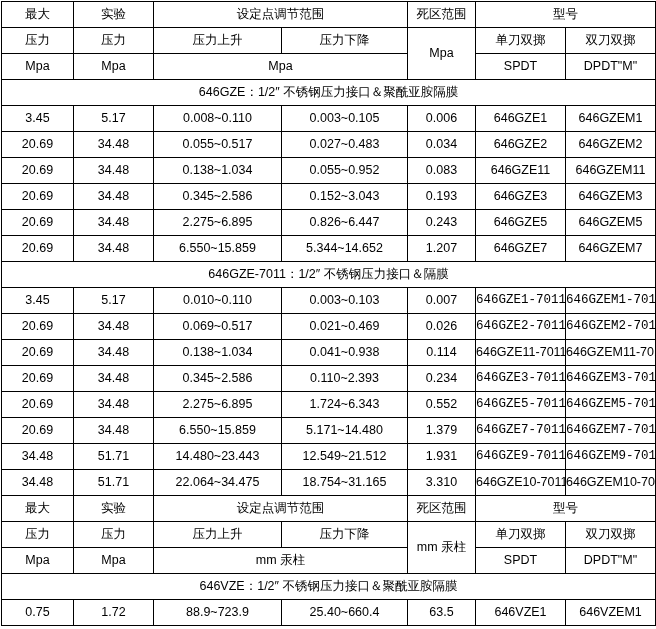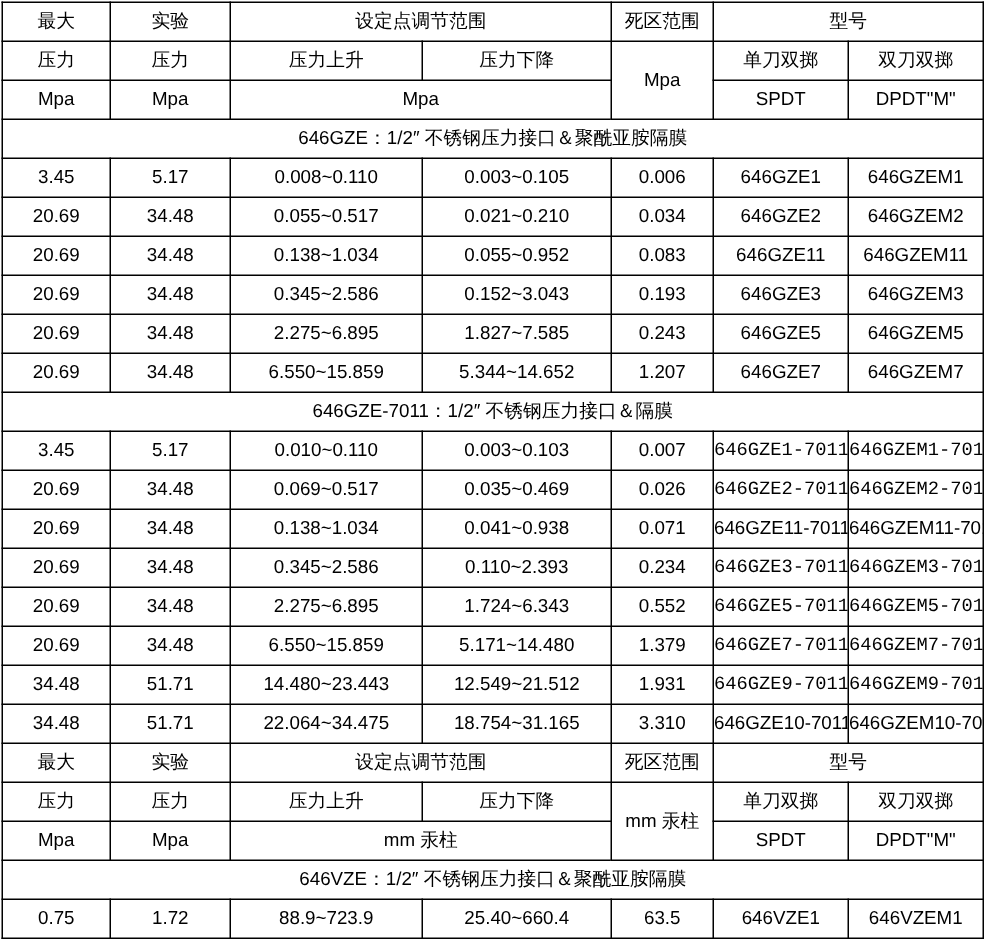--- a/index.html
+++ b/index.html
@@ -101,21 +101,21 @@
         <td>0.008~0.110</td>
         <td>0.003~0.105</td>
         <td>0.006</td>
         <td>646GZE1</td>
         <td>646GZEM1</td>
       </tr>
       <tr>
         <td>20.69</td>
         <td>34.48</td>
         <td>0.055~0.517</td>
-        <td>0.021~0.210</td>
+        <td>0.027~0.483</td>
         <td>0.034</td>
         <td>646GZE2</td>
         <td>646GZEM2</td>
       </tr>
       <tr>
         <td>20.69</td>
         <td>34.48</td>
         <td>0.138~1.034</td>
         <td>0.055~0.952</td>
         <td>0.083</td>
@@ -128,21 +128,21 @@
         <td>0.345~2.586</td>
         <td>0.152~3.043</td>
         <td>0.193</td>
         <td>646GZE3</td>
         <td>646GZEM3</td>
       </tr>
       <tr>
         <td>20.69</td>
         <td>34.48</td>
         <td>2.275~6.895</td>
-        <td>1.827~7.585</td>
+        <td>0.826~6.447</td>
         <td>0.243</td>
         <td>646GZE5</td>
         <td>646GZEM5</td>
       </tr>
       <tr>
         <td>20.69</td>
         <td>34.48</td>
         <td>6.550~15.859</td>
         <td>5.344~14.652</td>
         <td>1.207</td>
@@ -159,31 +159,31 @@
         <td>0.010~0.110</td>
         <td>0.003~0.103</td>
         <td>0.007</td>
         <td class="small">646GZE1-7011</td>
         <td class="small">646GZEM1-7011</td>
       </tr>
       <tr>
         <td>20.69</td>
         <td>34.48</td>
         <td>0.069~0.517</td>
-        <td>0.035~0.469</td>
+        <td>0.021~0.469</td>
         <td>0.026</td>
         <td class="small">646GZE2-7011</td>
         <td class="small">646GZEM2-7011</td>
       </tr>
       <tr>
         <td>20.69</td>
         <td>34.48</td>
         <td>0.138~1.034</td>
         <td>0.041~0.938</td>
-        <td>0.071</td>
+        <td>0.114</td>
         <td class="smaller">646GZE11-7011</td>
         <td class="smaller">646GZEM11-7011</td>
       </tr>
       <tr>
         <td>20.69</td>
         <td>34.48</td>
         <td>0.345~2.586</td>
         <td>0.110~2.393</td>
         <td>0.234</td>
         <td class="small">646GZE3-7011</td>

